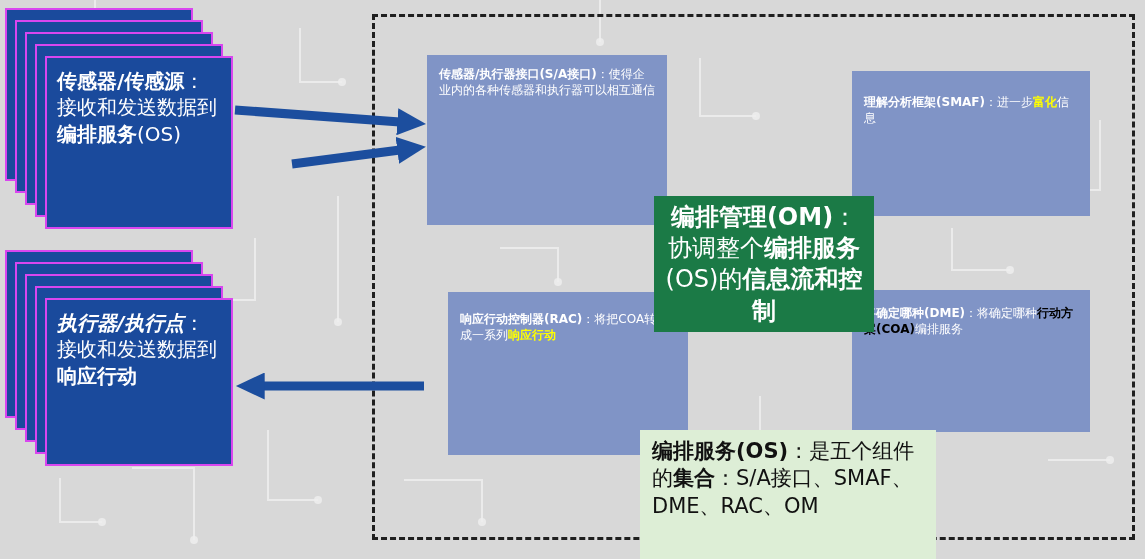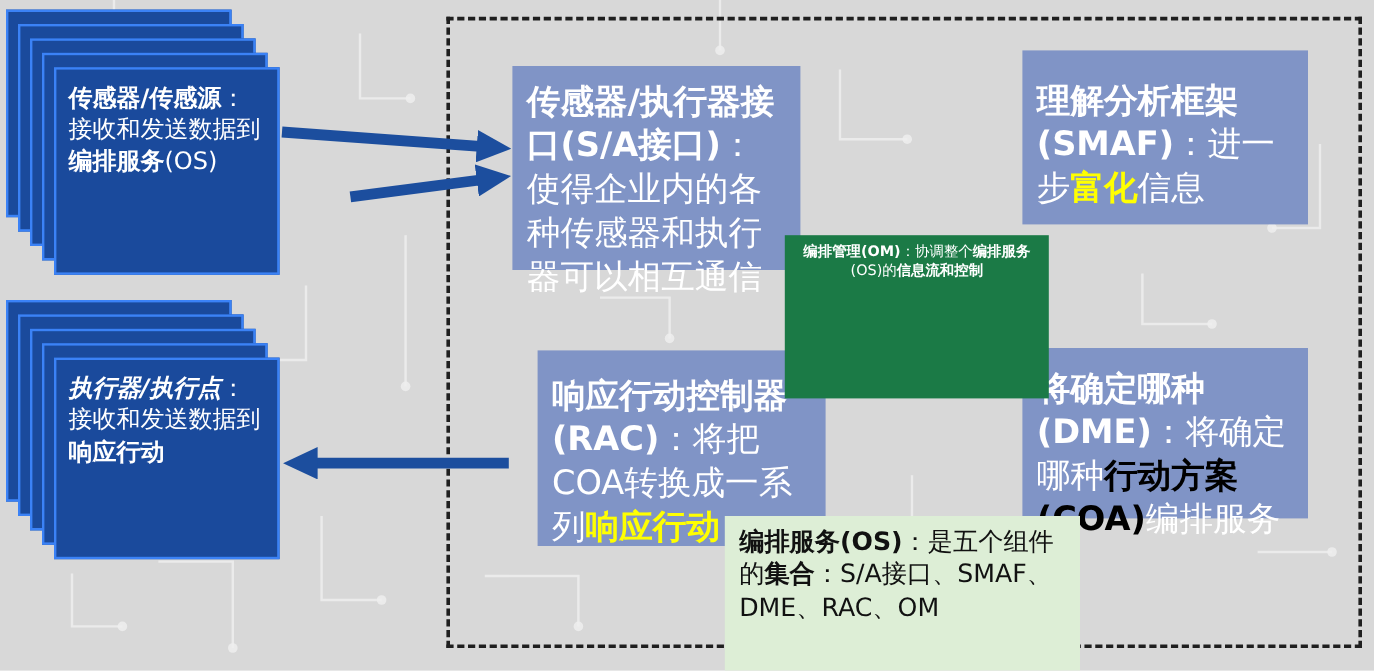--- a/index.html
+++ b/index.html
@@ -28,21 +28,21 @@
     width: 763px; height: 526px;
     border: 3px dashed #1f1f1f;
     z-index: 1;
   }
 
   
   .stack-layer {
     position: absolute;
     width: 188px;
     background: #1a4a9c;
-    border: 2px solid #3b82f6;
+    border: 2px solid #d946ef;
     z-index: 2;
   }
   .top-stack .stack-layer { height: 173px; }
   .bottom-stack .stack-layer { height: 168px; }
 
   .t4 { left: 5px;  top: 8px; }
   .t3 { left: 15px; top: 20px; }
   .t2 { left: 25px; top: 32px; }
   .t1 { left: 35px; top: 44px; }
   .t0 { left: 45px; top: 56px; }
@@ -67,46 +67,46 @@
     width: 1145px; height: 559px;
     z-index: 3;
     pointer-events: none;
   }
 
   
   .module {
     position: absolute;
     background: #8094c6;
     color: #ffffff;
-    font-size: 28px;
+    font-size: 12px;
     line-height: 1.3;
     padding: 12px 12px;
     z-index: 4;
   }
   .sa-box   { left: 427px; top: 55px;  width: 240px; height: 170px; }
-  .smaf-box { left: 852px; top: 42px;  width: 238px; height: 145px; padding-top: 24px; }
+  .smaf-box { left: 852px; top: 71px;  width: 238px; height: 145px; padding-top: 24px; }
   .rac-box  { left: 427px; top: 292px; width: 240px; height: 163px; padding-top: 20px; margin-left: 21px; }
   .dme-box  { left: 852px; top: 290px; width: 238px; height: 142px; padding-top: 16px; }
 
   .om-box {
     position: absolute;
     left: 654px; top: 196px;
     width: 220px; height: 136px;
     background: #1b7a46;
     color: #ffffff;
-    font-size: 12px;
+    font-size: 24px;
     line-height: 1.3;
     padding: 6px 8px;
     text-align: center;
     z-index: 5;
   }
 
   .os-box {
     position: absolute;
-    left: 604px; top: 430px;
+    left: 640px; top: 430px;
     width: 296px; height: 129px;
     background: #ddeed6;
     color: #111111;
     font-size: 21px;
     line-height: 1.3;
     padding: 8px 12px;
     z-index: 6;
   }
 </style>
 </head>

